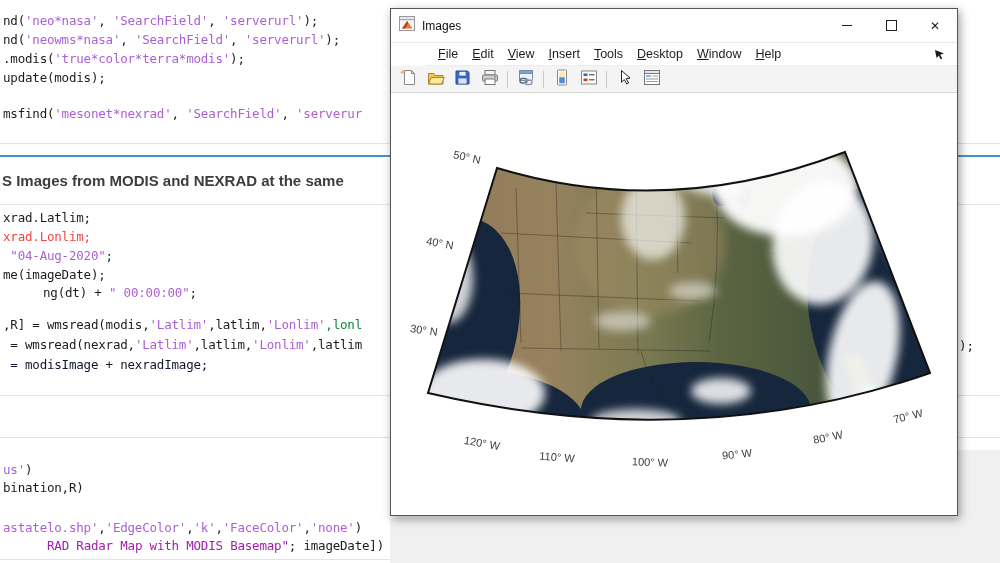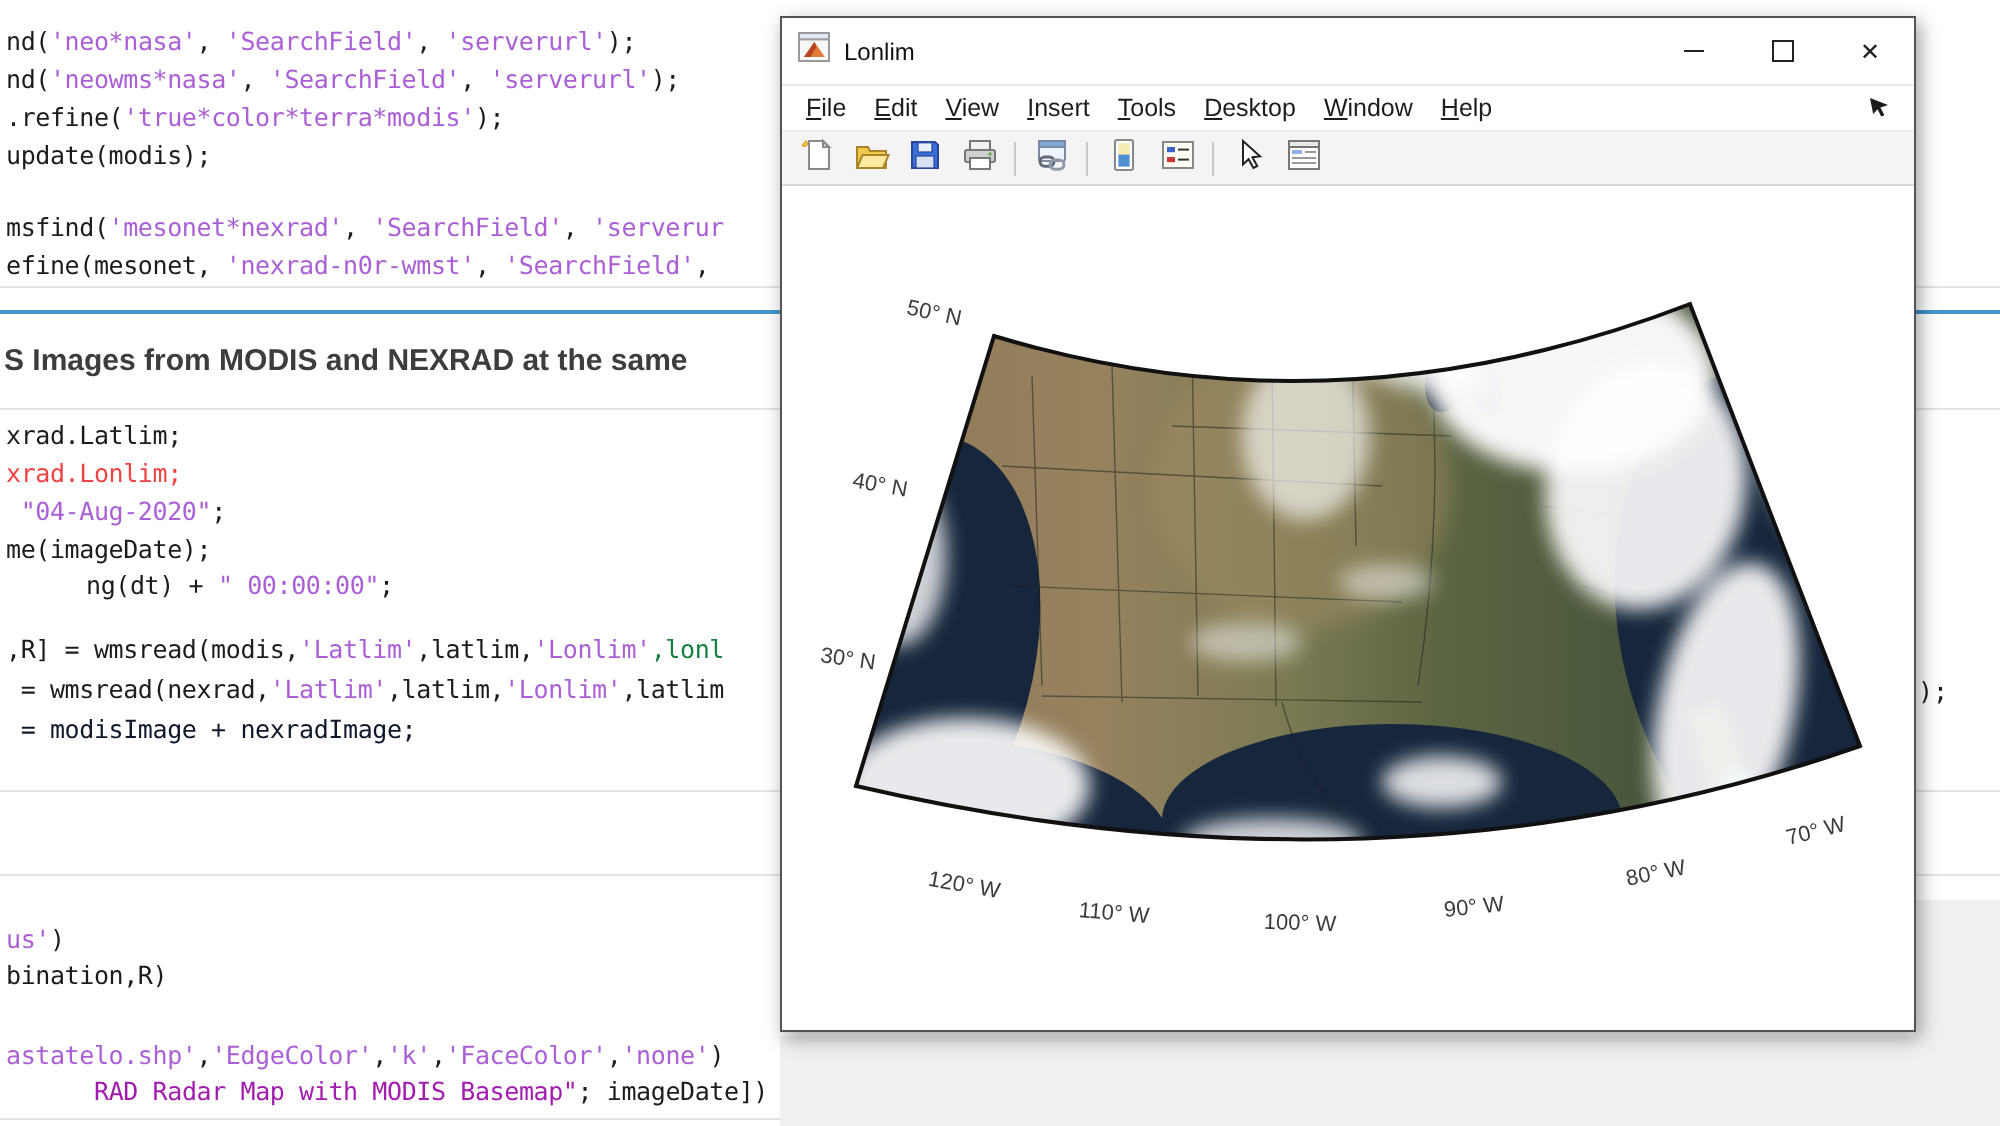--- a/index.html
+++ b/index.html
@@ -39,21 +39,21 @@
     background:#fff;border:1px solid #545454;z-index:10;
     box-shadow:2px 3px 9px rgba(0,0,0,.38);
     display:flex;flex-direction:column;
   }
   .title-bar{height:33px;display:flex;align-items:center;padding-left:8px;background:#fff;border-bottom:1px solid #e9e9e9;}
   .title-text{font-size:12px;color:#111;margin-left:7px;flex:1;}
   .win-btn{width:44px;height:33px;display:flex;align-items:center;justify-content:center;background:transparent;border:0;padding:0;cursor:default;}
   .glyph-min{display:block;width:10px;height:0;border-top:1px solid #222;}
   .glyph-max{display:block;width:9px;height:9px;border:1px solid #222;}
   .glyph-close{font-size:12px;color:#222;line-height:1;}
-  .menu-bar{height:22px;display:flex;align-items:flex-end;padding-left:5px;position:relative;border-bottom:1px solid #ececec;}
+  .menu-bar{height:22px;display:flex;align-items:flex-end;padding-left:5px;position:relative;border-bottom:1px solid #ececec;margin-left:35px;}
   .menu-item{font-size:12.5px;color:#1d1d1d;padding:0 7px;line-height:22px;}
   .menu-item u{text-decoration:underline;}
   #menu-cursor{position:absolute;right:11px;top:3px;}
   .toolbar{height:26px;background:#f4f4f4;border-bottom:1px solid #d8d8d8;display:flex;align-items:center;padding-left:5px;gap:2px;}
   .tool-btn{width:25px;height:22px;display:flex;align-items:center;justify-content:center;background:transparent;border:0;padding:0;}
   .tool-sep{width:1px;height:17px;background:#c9c9c9;margin:0 3px;}
   .client-area{flex:1;position:relative;background:#fff;}
   #map-svg{position:absolute;left:0;top:0;}
   #map-labels{position:absolute;inset:0;pointer-events:none;}
   .geo-label{
@@ -61,24 +61,23 @@
     font-family:"Liberation Sans",sans-serif;transform-origin:center;
   }
 </style>
 </head>
 <body>
 
 <div id="editor-region">
   <div id="left-code">
       <div class="code-line" style="top: 11px;"><span class="k-c" style="color: rgb(28, 28, 28);">nd(</span><span class="k-s" style="color: rgb(171, 95, 214);">'neo*nasa'</span><span class="k-c" style="color: rgb(28, 28, 28);">, </span><span class="k-s" style="color: rgb(171, 95, 214);">'SearchField'</span><span class="k-c" style="color: rgb(28, 28, 28);">, </span><span class="k-s" style="color: rgb(171, 95, 214);">'serverurl'</span><span class="k-c" style="color: rgb(28, 28, 28);">);</span></div>
       <div class="code-line" style="top: 30px;"><span class="k-c" style="color: rgb(28, 28, 28);">nd(</span><span class="k-s" style="color: rgb(171, 95, 214);">'neowms*nasa'</span><span class="k-c" style="color: rgb(28, 28, 28);">, </span><span class="k-s" style="color: rgb(171, 95, 214);">'SearchField'</span><span class="k-c" style="color: rgb(28, 28, 28);">, </span><span class="k-s" style="color: rgb(171, 95, 214);">'serverurl'</span><span class="k-c" style="color: rgb(28, 28, 28);">);</span></div>
-      <div class="code-line" style="top: 49px;"><span class="k-c" style="color: rgb(28, 28, 28);">.refine(</span><span class="k-s" style="color: rgb(171, 95, 214);">'true*color*terra*modis'</span><span class="k-c" style="color: rgb(28, 28, 28);">);</span></div>
+      <div class="code-line" style="top: 49px;"><span class="k-c" style="color: rgb(28, 28, 28);">.modis(</span><span class="k-s" style="color: rgb(171, 95, 214);">'true*color*terra*modis'</span><span class="k-c" style="color: rgb(28, 28, 28);">);</span></div>
       <div class="code-line" style="top: 68px;"><span class="k-c" style="color: rgb(28, 28, 28);">update(modis);</span></div>
       <div class="code-line" style="top: 104px;"><span class="k-c" style="color: rgb(28, 28, 28);">msfind(</span><span class="k-s" style="color: rgb(171, 95, 214);">'mesonet*nexrad'</span><span class="k-c" style="color: rgb(28, 28, 28);">, </span><span class="k-s" style="color: rgb(171, 95, 214);">'SearchField'</span><span class="k-c" style="color: rgb(28, 28, 28);">, </span><span class="k-s" style="color: rgb(171, 95, 214);">'serverur</span></div>
-      <div class="code-line" style="top: 123px;"><span class="k-c" style="color: rgb(28, 28, 28);">efine(mesonet, </span><span class="k-s" style="color: rgb(171, 95, 214);">'nexrad-n0r-wmst'</span><span class="k-c" style="color: rgb(28, 28, 28);">, </span><span class="k-s" style="color: rgb(171, 95, 214);">'SearchField'</span><span class="k-c" style="color: rgb(28, 28, 28);">,</span></div>
       <div class="code-line" style="top: 208px;"><span class="k-c" style="color: rgb(28, 28, 28);">xrad.Latlim;</span></div>
       <div class="code-line" style="top: 227px;"><span class="k-c" style="color: #ef4444;">xrad.Lonlim;</span></div>
       <div class="code-line" style="top: 246px;"><span class="k-c" style="color: rgb(28, 28, 28);"> </span><span class="k-s" style="color: rgb(171, 95, 214);">"04-Aug-2020"</span><span class="k-c" style="color: rgb(28, 28, 28);">;</span></div>
       <div class="code-line" style="top: 265px;"><span class="k-c" style="color: rgb(28, 28, 28);">me(imageDate);</span></div>
       <div class="code-line" style="top: 283px;"><span class="k-c" style="color: rgb(28, 28, 28); margin-left: 40px;">ng(dt) + </span><span class="k-s" style="color: rgb(171, 95, 214);">" 00:00:00"</span><span class="k-c" style="color: rgb(28, 28, 28);">;</span></div>
       <div class="code-line" style="top: 315px;"><span class="k-c" style="color: rgb(28, 28, 28);">,R] = wmsread(modis,</span><span class="k-s" style="color: rgb(171, 95, 214);">'Latlim'</span><span class="k-c" style="color: rgb(28, 28, 28);">,latlim,</span><span class="k-s" style="color: rgb(171, 95, 214);">'Lonlim'</span><span class="k-c" style="color: #15803d;">,lonl</span></div>
       <div class="code-line" style="top: 335px;"><span class="k-c" style="color: rgb(28, 28, 28);"> = wmsread(nexrad,</span><span class="k-s" style="color: rgb(171, 95, 214);">'Latlim'</span><span class="k-c" style="color: rgb(28, 28, 28);">,latlim,</span><span class="k-s" style="color: rgb(171, 95, 214);">'Lonlim'</span><span class="k-c" style="color: rgb(28, 28, 28);">,latlim</span></div>
       <div class="code-line" style="top: 355px;"><span class="k-c" style="color: #0f172a;"> = modisImage + nexradImage;</span></div>
       <div class="code-line" style="top: 460px;"><span class="k-s" style="color: rgb(171, 95, 214);">us'</span><span class="k-c" style="color: rgb(28, 28, 28);">)</span></div>
       <div class="code-line" style="top: 478px;"><span class="k-c" style="color: rgb(28, 28, 28);">bination,R)</span></div>
@@ -100,21 +99,21 @@
 <div id="figure-window">
   <div class="title-bar">
     <span>
       <svg width="16" height="15" viewBox="0 0 16 15">
           <rect x="0.5" y="0.5" width="15" height="14" fill="#f7f7f7" stroke="#9a9a9a"></rect>
           <rect x="0.5" y="0.5" width="15" height="3.2" fill="#dfe9f5" stroke="#9a9a9a"></rect>
           <path d="M3 12.5 L8.2 5 L10.5 8.3 L13.4 12.5 Z" fill="#e07b39"></path>
           <path d="M3 12.5 L8.2 5 L9.2 7.2 L6.2 12.5 Z" fill="#b8441f"></path>
         </svg>
     </span>
-    <span class="title-text">Lonlim</span>
+    <span class="title-text">Images</span>
     <span class="win-controls" id="win-controls" style="display:flex;">
         <button class="win-btn">
           <span class="glyph-min"></span>
         </button>
         <button class="win-btn">
           <span class="glyph-max"></span>
         </button>
         <button class="win-btn">
           <span class="glyph-close">✕</span>
         </button>

